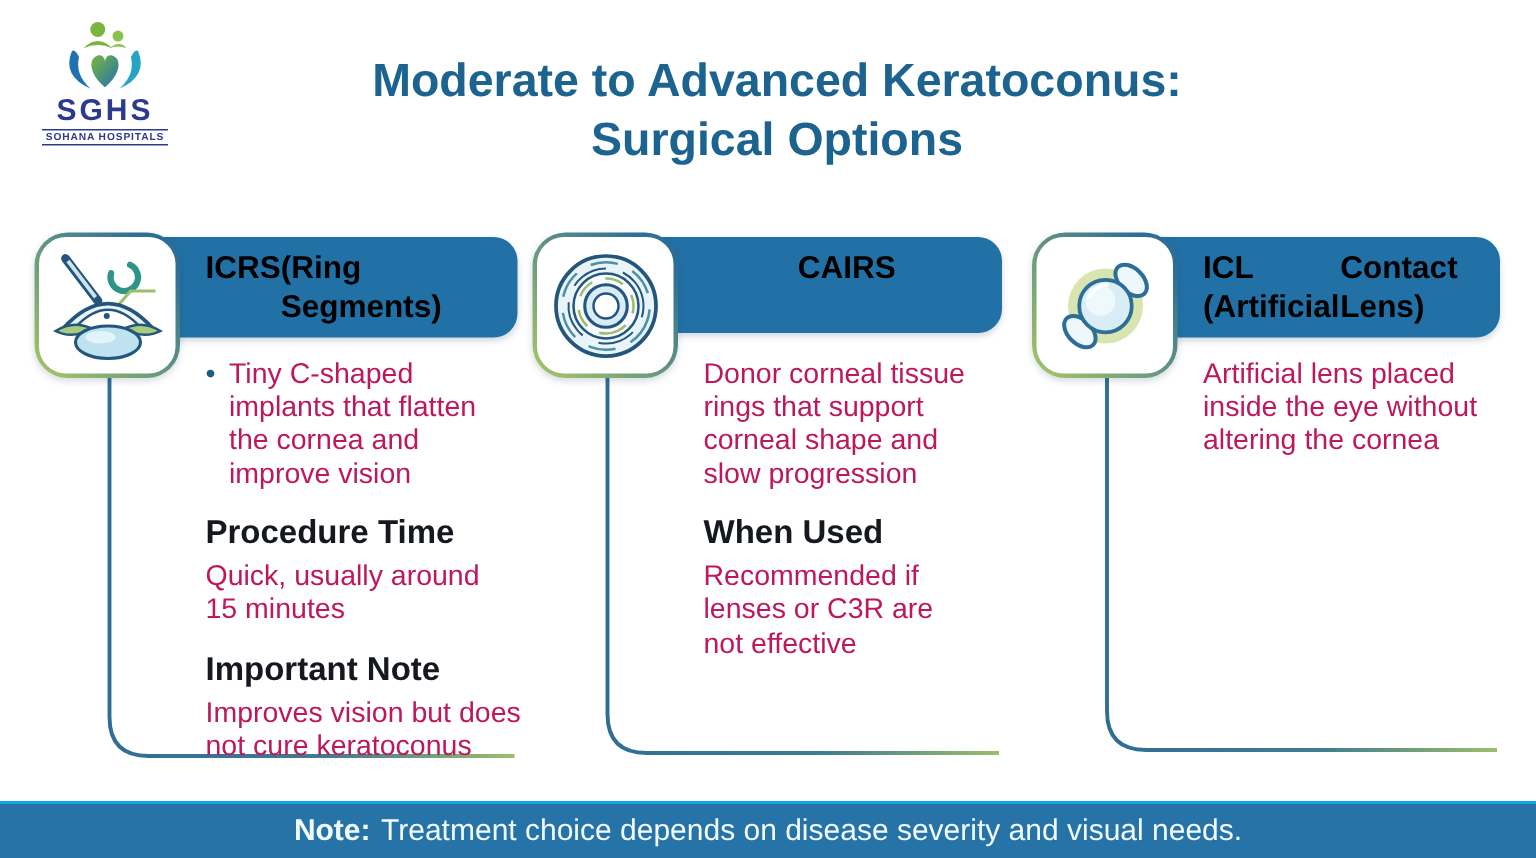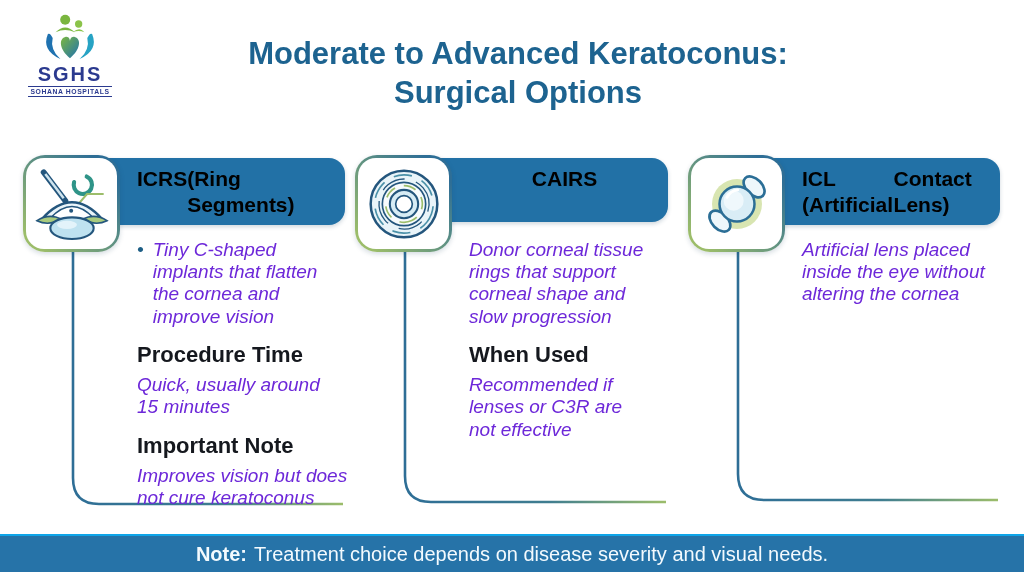--- a/index.html
+++ b/index.html
@@ -35,21 +35,21 @@
 
   .card-header { position:absolute; left:60px; right:0; top:3px; min-height:64px;
                  background:#2271a6; border-radius:16px; z-index:2;
                  display:flex; flex-direction:row; justify-content:center;
                  padding:8px 8px 8px 54px;
                  color:#000000; font-weight:700; font-size:21px; line-height:1.22;
                  box-shadow:0 2px 4px rgba(20,60,90,0.2); }
   .card-header span { display:block; }
 
   .card-body { position:absolute; left:114px; top:84px; width:250px; z-index:2; }
-  .p  { font-size:19px; line-height:1.17; color:#6d28d9;font-style:italic; }
+  .p  { font-size:19px; line-height:1.17; color:#be185d; }
   .card-intro { margin-bottom:14px; }
   .bullet-item { display:flex; }
   .bullet-item::before { content:"•"; color:#1d5e85; margin-right:9px; font-size:19px; line-height:1.17; }
   .sec-h { font-size:22px; font-weight:700; color:#15181e; line-height:1.2; margin:0 0 6px; }
   .sec-p { margin:0 0 14px; }
   .w180 { max-width:180px; } .w185 { max-width:185px; } .w195 { max-width:195px; } .w220 { max-width:220px; }
 
   .connector { position:absolute; left:0; top:97px; z-index:1; }
 
   

